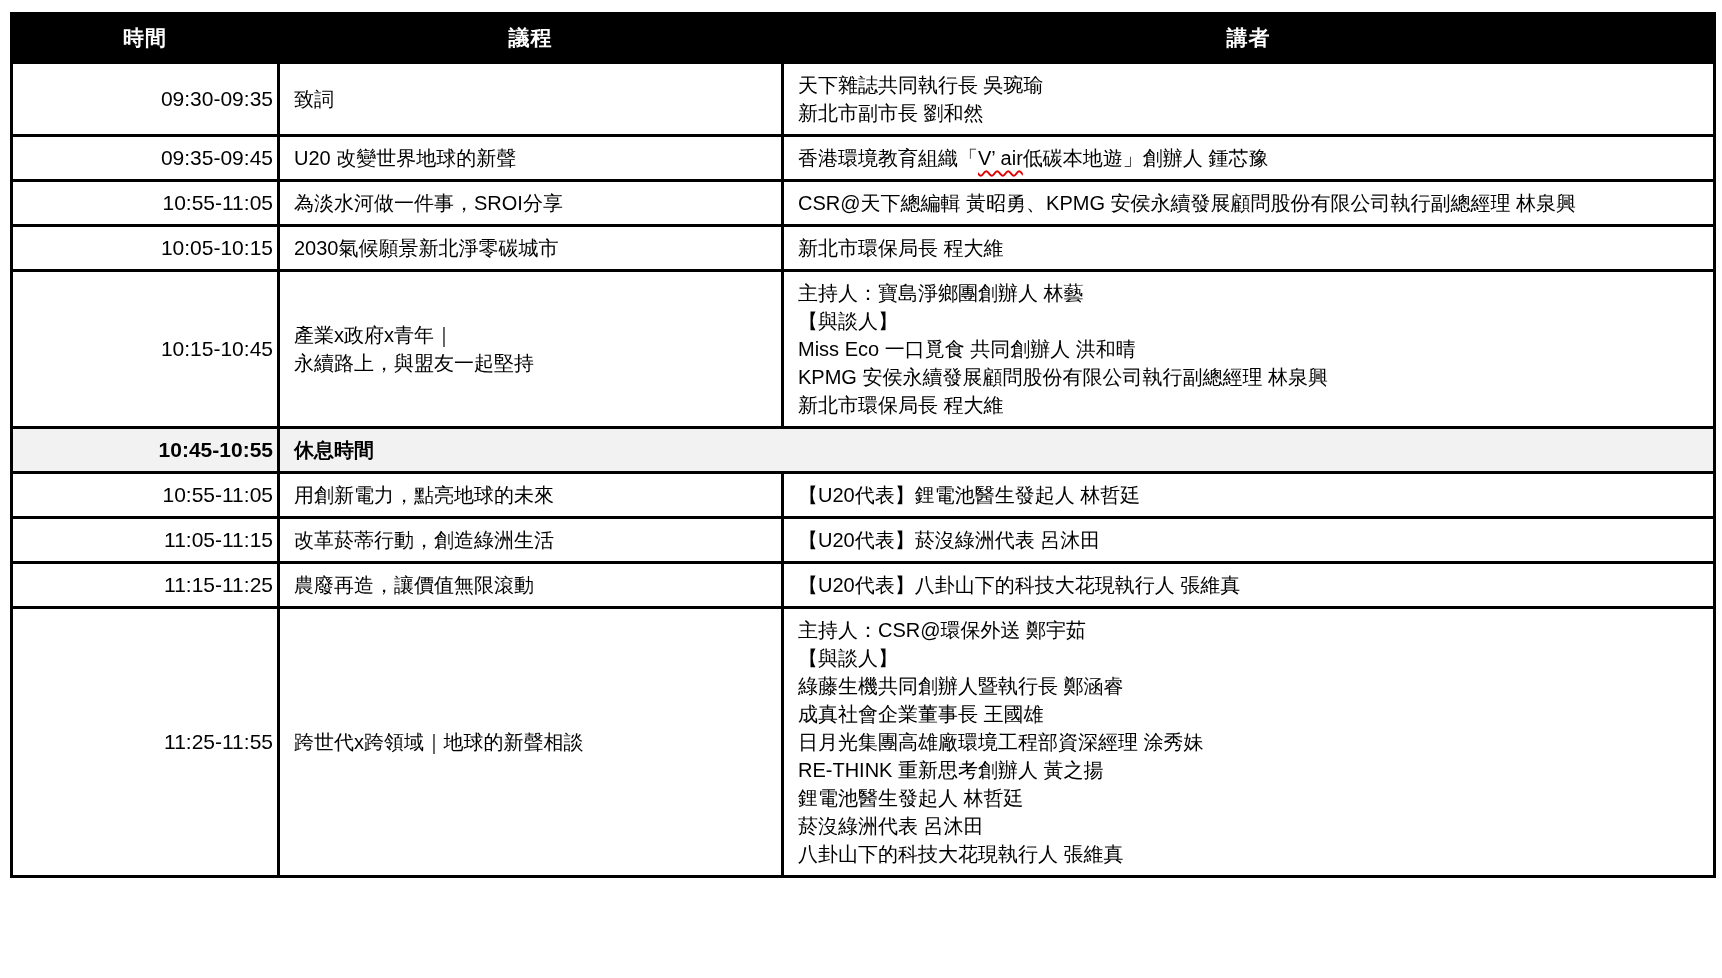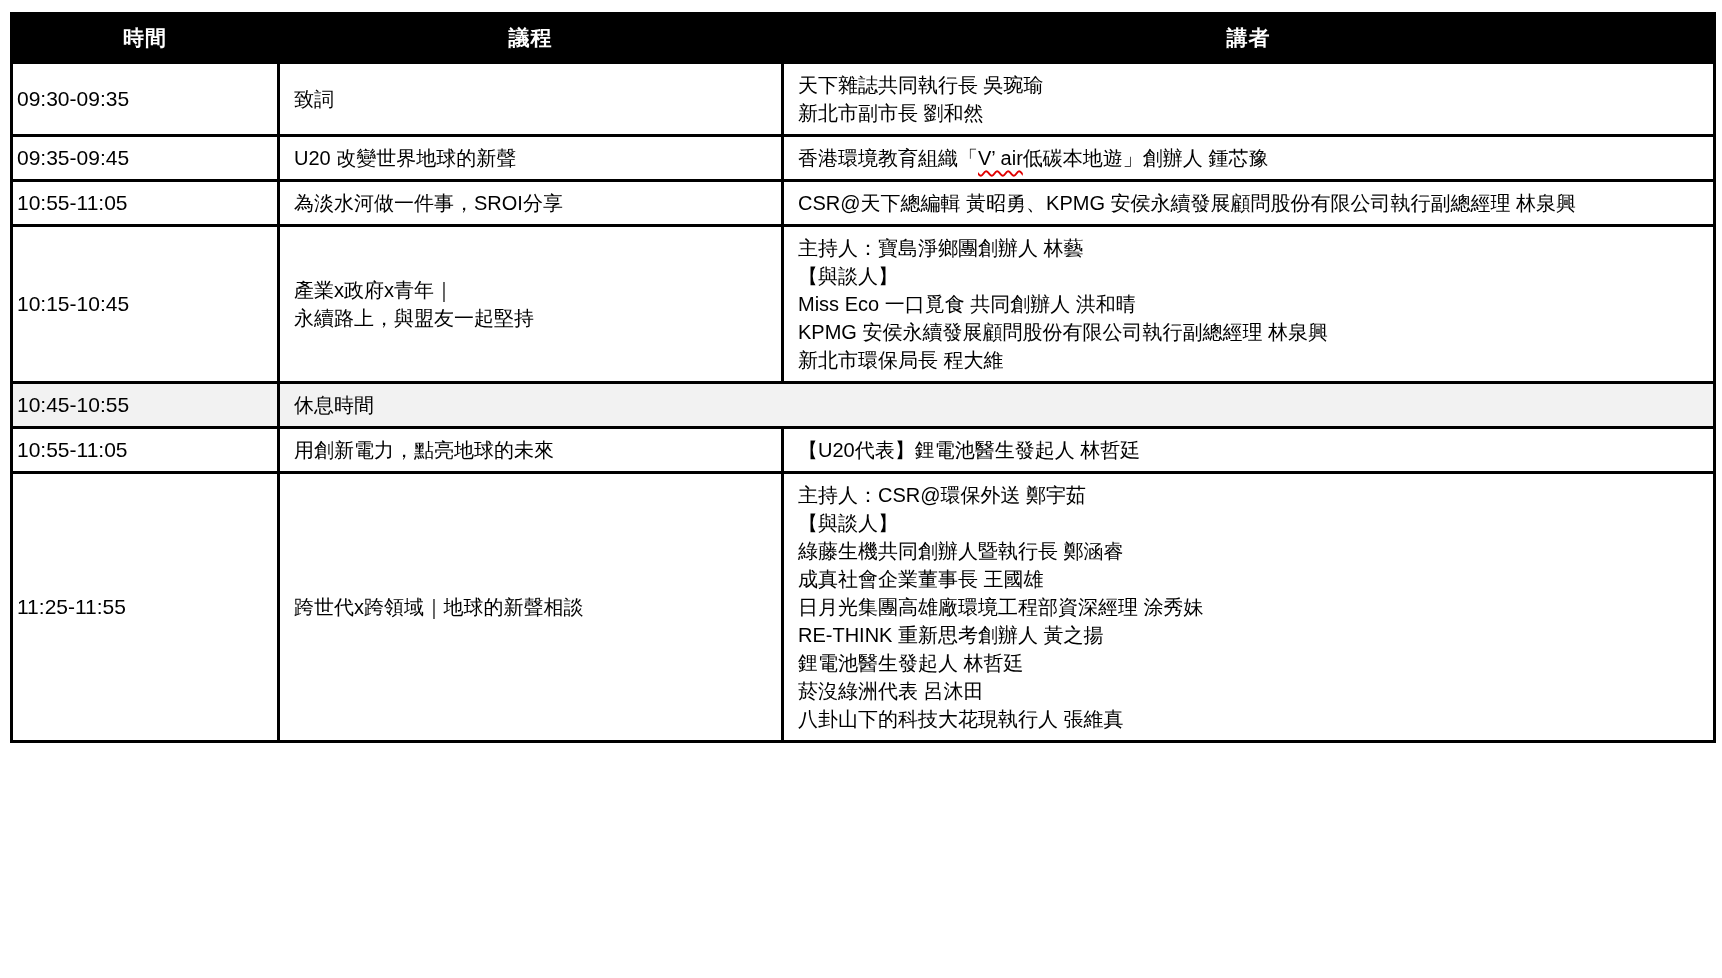--- a/index.html
+++ b/index.html
@@ -40,26 +40,26 @@
     letter-spacing: 1px;
   }
   tbody td {
     font-size: 20px;
     line-height: 28px;
     color: #000;
     padding: 7px 14px;
     background: #ffffff;
   }
   td.col-time {
-    text-align: left;
+    text-align: right;
     padding: 7px 4px;
     font-size: 21px;
   }
   td.col-agenda, td.col-speaker { text-align: left; }
-  tr.break-row td { background: var(--break-bg, #f2f2f2); }
+  tr.break-row td { background: var(--break-bg, #f2f2f2); font-weight: bold; }
   .line { white-space: normal; }
   .squiggle {
     text-decoration: underline;
     text-decoration-style: wavy;
     text-decoration-color: var(--squiggle-color, #e00000);
     text-decoration-thickness: 2px;
     text-underline-offset: 5px;
     margin-top: 12px;
   }
 </style>
@@ -110,20 +110,31 @@
           </td>
           <td class="col-agenda">
             <div class="line">為淡水河做一件事，SROI分享</div>
           </td>
           <td class="col-speaker">
             <div class="line">CSR@天下總編輯 黃昭勇、KPMG 安侯永續發展顧問股份有限公司執行副總經理 林泉興</div>
           </td>
         </tr>
         <tr>
           <td class="col-time">
+            <div class="line">10:05-10:15</div>
+          </td>
+          <td class="col-agenda">
+            <div class="line">2030氣候願景新北淨零碳城市</div>
+          </td>
+          <td class="col-speaker">
+            <div class="line">新北市環保局長 程大維</div>
+          </td>
+        </tr>
+        <tr>
+          <td class="col-time">
             <div class="line">10:15-10:45</div>
           </td>
           <td class="col-agenda">
             <div class="line">產業x政府x青年｜</div>
             <div class="line">永續路上，與盟友一起堅持</div>
           </td>
           <td class="col-speaker">
             <div class="line">主持人：寶島淨鄉團創辦人 林藝</div>
             <div class="line">【與談人】</div>
             <div class="line">Miss Eco 一口覓食 共同創辦人 洪和晴</div>
@@ -141,20 +152,42 @@
         </tr>
         <tr>
           <td class="col-time">
             <div class="line">10:55-11:05</div>
           </td>
           <td class="col-agenda">
             <div class="line">用創新電力，點亮地球的未來</div>
           </td>
           <td class="col-speaker">
             <div class="line">【U20代表】鋰電池醫生發起人 林哲廷</div>
+          </td>
+        </tr>
+        <tr>
+          <td class="col-time">
+            <div class="line">11:05-11:15</div>
+          </td>
+          <td class="col-agenda">
+            <div class="line">改革菸蒂行動，創造綠洲生活</div>
+          </td>
+          <td class="col-speaker">
+            <div class="line">【U20代表】菸沒綠洲代表 呂沐田</div>
+          </td>
+        </tr>
+        <tr>
+          <td class="col-time">
+            <div class="line">11:15-11:25</div>
+          </td>
+          <td class="col-agenda">
+            <div class="line">農廢再造，讓價值無限滾動</div>
+          </td>
+          <td class="col-speaker">
+            <div class="line">【U20代表】八卦山下的科技大花現執行人 張維真</div>
           </td>
         </tr>
         <tr>
           <td class="col-time">
             <div class="line">11:25-11:55</div>
           </td>
           <td class="col-agenda">
             <div class="line">跨世代x跨領域｜地球的新聲相談</div>
           </td>
           <td class="col-speaker">

